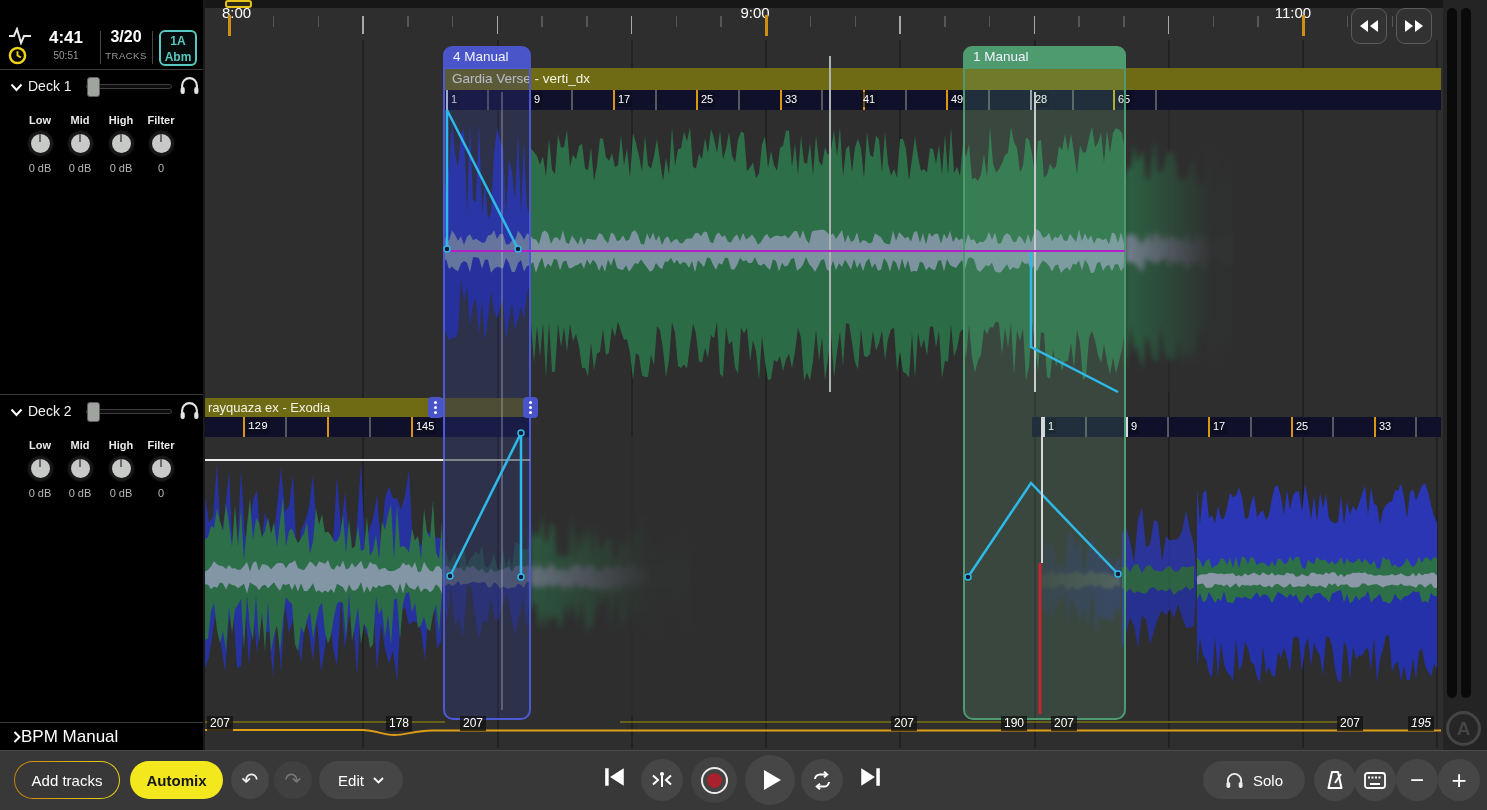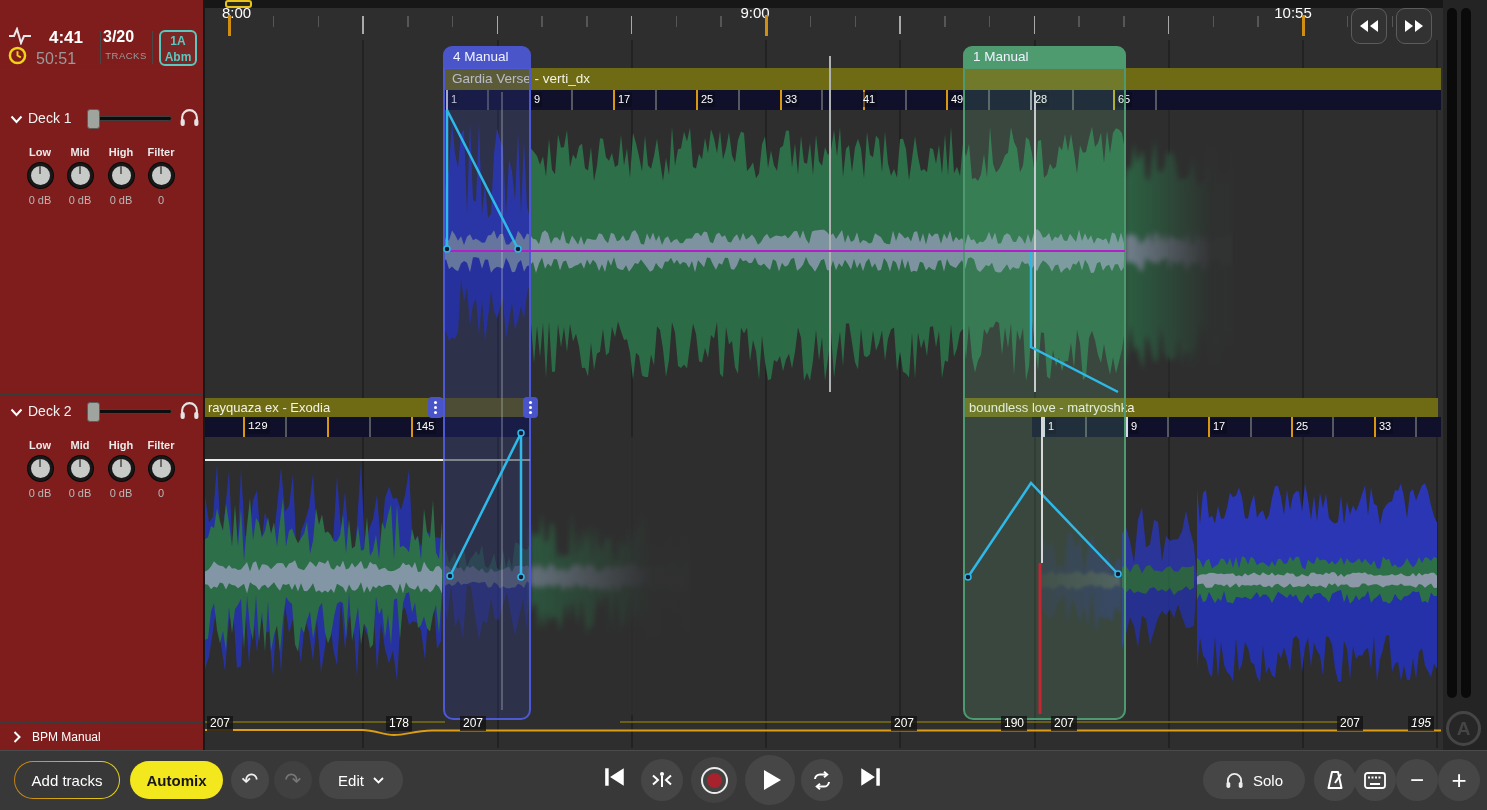--- a/index.html
+++ b/index.html
@@ -1,43 +1,43 @@
 <!DOCTYPE html>
 <html><head>
 <meta charset="utf-8">
 <style>
   html,body{margin:0;padding:0;background:#1a1a1a}
   .app{position:relative;width:1487px;height:810px;background:#2e2e2e;overflow:hidden;
        font-family:"Liberation Sans","DejaVu Sans",sans-serif;color:#fff}
   .app *{box-sizing:border-box}
   .abs{position:absolute}
   
-  #sidebar{left:0;top:0;width:205px;height:750px;background:#7f1d1d;border-right:2px solid #191919;z-index:30}
+  #sidebar{left:0;top:0;width:205px;height:750px;background:#000000;border-right:2px solid #191919;z-index:30}
   .hline{position:absolute;left:0;width:203px;height:1px;background:#3b3b3b}
   #pulse-ico{position:absolute;left:8px;top:27px}
   #clock-ico{position:absolute;left:8px;top:46px}
   #time-main{position:absolute;left:36px;top:28px;width:60px;text-align:center;font-size:17px;font-weight:600;color:#fff}
-  #time-sub{position:absolute;left:36px;top:50px;width:60px;text-align:left;font-size:16px;color:#9a9a9a}
+  #time-sub{position:absolute;left:36px;top:50px;width:60px;text-align:center;font-size:10px;color:#9a9a9a}
   .vdiv{position:absolute;top:31px;height:33px;width:1px;background:#474747}
-  #trk-main{position:absolute;left:103px;top:28px;width:46px;font-size:16px;font-weight:600}
+  #trk-main{position:absolute;left:103px;top:28px;width:46px;text-align:center;font-size:16px;font-weight:600}
   #trk-sub{position:absolute;left:100px;top:50px;width:52px;text-align:center;font-size:9.5px;letter-spacing:.5px;color:#9a9a9a}
   #key-box{position:absolute;left:159px;top:30px;width:38px;height:36px;border:2px solid #58c9c1;border-radius:6px;
            color:#58c9c1;font-size:12px;font-weight:600;text-align:center;line-height:1.3;padding-top:2px;background:rgba(88,201,193,.06)}
   .deck{position:absolute;left:0;width:205px;height:140px}
   .deck-label{position:absolute;left:28px;top:2px;font-size:14px;font-weight:500;color:#f0f0f0}
   .deck-chev{position:absolute;left:10px;top:7px}
   .fader{position:absolute;left:86px;top:8px;width:86px;height:5px;background:#0d0d0d;border-radius:3px;border:1px solid #3f3f3f}
   .fader-handle{position:absolute;left:0;top:-8px;width:13px;height:20px;background:#9fa49f;border:1px solid #5d5d5d;border-radius:3px}
   .deck-phones{position:absolute;left:179px;top:0}
   .knob-unit{position:absolute;width:40px;text-align:center;top:38px}
   .knob-label{font-size:11px;color:#eaeaea;font-weight:600;margin-bottom:5px}
   .knob{margin:0 auto;width:25px;height:25px;border-radius:50%;background:#c7cac6;border:3px solid #181818;position:relative;box-shadow:0 0 0 1px #0a0a0a}
   .knob-pointer{position:absolute;left:50%;top:0;width:2px;height:8px;background:#6a6a6a;transform:translateX(-50%)}
   .knob-value{font-size:11px;color:#b8b8b8;margin-top:6px}
-  #bpm-row{position:absolute;left:0;top:722px;width:203px;height:28px;border-top:1px solid #3b3b3b;display:flex;align-items:center;gap:11px;padding-left:13px;font-size:12px;color:#fff}
+  #bpm-row{position:absolute;left:0;top:722px;width:203px;height:28px;border-top:1px solid #3b3b3b;display:flex;align-items:center;padding-left:13px;font-size:17px;color:#fff}
   
   #overview{left:205px;top:0;width:1238px;height:8px;background:#171717;z-index:2}
   #viewport-box{left:225px;top:0;width:27px;height:8px;border:2px solid #e6c41c;border-radius:3px;background:rgba(230,196,28,.1);z-index:3}
   .time-label{position:absolute;top:4px;font-size:15px;color:#fdfdfd;z-index:2}
   #tl-8{left:222px}
   #tl-9{left:755px;transform:translateX(-50%)}
   #tl-10{left:1293px;transform:translateX(-50%)}
   .gline{position:absolute;top:40px;height:708px;width:2px;background:rgba(16,16,16,.38);z-index:1}
   
   .clip-title{position:absolute;background:#6f6b15;color:#f3f3e4;white-space:nowrap;overflow:hidden;z-index:3}
@@ -106,21 +106,21 @@
 </style>
 </head>
 <body>
 
 <div class="app">
 
   <div class="abs" id="overview"></div>
   <div class="abs" id="viewport-box"></div>
   <div class="time-label" id="tl-8">8:00</div>
   <div class="time-label" id="tl-9">9:00</div>
-  <div class="time-label" id="tl-10">10:55</div>
+  <div class="time-label" id="tl-10">11:00</div>
   <div id="ruler-ticks">
       <div style="position: absolute; left: 228px; top: 15px; width: 2.5px; height: 21px; background: rgb(208, 143, 18); z-index: 2;"></div>
       <div style="position: absolute; left: 765px; top: 15px; width: 2.5px; height: 21px; background: rgb(208, 143, 18); z-index: 2;"></div>
       <div style="position: absolute; left: 1302px; top: 15px; width: 2.5px; height: 21px; background: rgb(208, 143, 18); z-index: 2;"></div>
       <div style="position: absolute; left: 272.75px; top: 16px; width: 1.5px; height: 11px; background: rgb(86, 86, 86); z-index: 2;"></div>
       <div style="position: absolute; left: 317.5px; top: 16px; width: 1.5px; height: 11px; background: rgb(86, 86, 86); z-index: 2;"></div>
       <div style="position: absolute; left: 362.25px; top: 16px; width: 1.5px; height: 18px; background: rgb(169, 169, 169); z-index: 2;"></div>
       <div style="position: absolute; left: 407px; top: 16px; width: 1.5px; height: 11px; background: rgb(86, 86, 86); z-index: 2;"></div>
       <div style="position: absolute; left: 451.75px; top: 16px; width: 1.5px; height: 11px; background: rgb(86, 86, 86); z-index: 2;"></div>
       <div style="position: absolute; left: 496.5px; top: 16px; width: 1.5px; height: 18px; background: rgb(169, 169, 169); z-index: 2;"></div>
@@ -228,21 +228,20 @@
         <polygon points="238,132.96565341949463 241,128.5199213027954 244,130.17508029937744 247,133.95505619049072 250,129.62205600738525 253,131.45781803131104 256,130.29486158117652 259,135.06305980682373 262,129.04846954345703 265,131.03348541259766 268,128.7257764339447 271,131.86484599113464 274,134.2703721523285 277,131.24192476272583 280,135.4902741909027 283,135.74960732460022 286,131.24154949188232 289,134.66576671600342 292,134.44988203048706 295,133.30664825439453 298,132.57975006103516 301,131.02106475830078 304,129.7497329711914 307,135.27552032470703 310,129.0252809524536 313,129.03667163848877 316,128.29909992218018 319,129.82672595977783 322,128.35636615753174 325,131.50374293327332 325,146.57192420959473 322,144.36170101165771 319,150.9479513168335 316,148.09590816497803 313,146.8685598373413 310,150.55936336517334 307,150.37848687171936 304,151.6111831665039 301,151.08289337158203 298,149.35807037353516 295,151.42304229736328 292,146.90601992607117 289,145.2766888141632 286,150.28589725494385 283,150.54004001617432 280,145.10886526107788 277,145.18908500671387 274,146.08209371566772 271,145.20583152770996 268,144.68033123016357 265,145.71341705322266 262,146.87702178955078 259,146.82330441474915 256,148.00695133209229 253,144.01243114471436 250,147.6065855026245 247,148.96190929412842 244,146.53787517547607 241,148.16504955291748 238,150.20134258270264" fill="#8296a5"></polygon>
       </g>
       <g style="filter:blur(2.5px);opacity:.75">
         <polygon points="325,140 325,84.87723755836487 328,102.14189457893372 331,94.03589653968811 334,101.78826260566711 337,75.41676926612854 340,106.81999135017395 343,103.68477272987366 346,84.77553296089172 349,88.34369111061096 352,123.12986302375793 355,114.47836163640022 358,121.39047968387604 361,117.0196718275547 364,119.60330921411514 367,73.2247129380703 370,125.90899753570557 373,91.3182080090046 376,117.01735246181488 379,89.15068450570107 382,107.2261016368866 385,86.22349905967712 388,122.5965564250946 391,87.59428027272224 394,108.75144112110138 397,115.85494863986969 400,100.78790131211281 403,102.4716739654541 406,99.54788970947266 409,124.98138236999512 412,119.46352604031563 415,99.94246381521225 418,110.94726252555847 421,105.9706609249115 424,91.36532473564148 427,113.15565276145935 430,93.1964271068573 433,94.94795966148376 436,81.09205889701843 439,79.29741072654724 442,93.77109217643738 445,109.99856162071228 448,109.52759432792664 451,107.04225707054138 454,114.5511405467987 457,108.52969336509705 460,126.55962634086609 463,96.64897942170501 466,103.5424439907074 469,111.30393671989441 472,116.91846060752869 475,110.33955100178719 478,79.92686855792999 481,121.78659784793854 484,94.8840517103672 486,140" fill="#2c6f48"></polygon>
         <polygon points="325,140 325,177.2417802810669 328,168.09801769256592 331,165.02652835845947 334,194.98516914248466 337,174.63571798801422 340,193.29473507404327 343,174.44327127933502 346,186.41716492176056 349,177.8423238992691 352,181.0716153383255 355,194.61833727359772 358,179.96713173389435 361,164.2760111093521 364,183.95973381400108 367,161.89250302314758 370,174.2522620856762 373,189.2794884443283 376,161.11793649196625 379,178.82689055800438 382,198.70470237731934 385,188.55994415283203 388,190.99907112121582 391,170.10121536254883 394,157.60114860534668 397,172.51086589694023 400,157.42445719242096 403,159.68674358725548 406,194.94272392988205 409,170.45146417617798 412,152.98407983779907 415,195.30871963873506 418,184.77534246444702 421,186.61347341537476 424,158.2685751914978 427,190.24693605303764 430,171.06748116016388 433,180.99144232273102 436,169.67220318317413 439,197.3704982995987 442,173.8540507555008 445,205.69920790195465 448,196.23174381256104 451,197.09583950042725 454,206.79496479034424 457,167.3834104537964 460,172.85699558258057 463,162.27562618255615 466,171.37218353152275 469,182.9736067056656 472,159.3365193605423 475,161.5963929593563 478,189.66066759824753 481,193.54399394989014 484,203.89184665679932 486,140" fill="#2b6b46"></polygon>
         <polygon points="325,134.63988304138184 328,126.16469979286194 331,132.80048966407776 334,126.31513833999634 337,130.2670693397522 340,133.64755868911743 343,129.6378791332245 346,125.66913455724716 349,129.62389945983887 352,133.22287559509277 355,133.27735543251038 358,130.0920981168747 361,134.87830638885498 364,132.5353479385376 367,129.24479007720947 370,126.78308963775635 373,128.226418197155 376,127.27015137672424 379,133.94614815711975 382,126.79970979690552 385,128.64218950271606 388,127.52248048782349 391,134.04483079910278 394,134.6571147441864 397,133.4104299545288 400,130.23862957954407 403,129.2960274219513 406,130.42533993721008 409,132.26975440979004 412,128.7231919169426 415,127.363520860672 418,132.8734791278839 421,128.3906525373459 424,126.56099319458008 427,128.35111618041992 430,125.12262344360352 433,131.03322952985764 436,132.0903217792511 439,129.83698964118958 442,129.1209039092064 445,129.92711305618286 448,126.76562547683716 451,133.82310152053833 454,127.42046236991882 457,132.15189814567566 460,129.82667803764343 463,134.95102763175964 466,126.35210871696472 469,129.950350522995 472,133.6007022857666 475,130.88860988616943 478,134.08631801605225 481,127.417813539505 484,125.25878071784973 484,147.74083614349365 481,154.58887457847595 478,153.36824923753738 475,153.75437259674072 472,154.95026618242264 469,154.78135704994202 466,152.93209671974182 463,149.93704464286566 460,147.75384545326233 457,150.55973649024963 454,149.84580636024475 451,148.90332967042923 448,154.34985876083374 445,153.6637282371521 442,148.01070928573608 439,146.0402810573578 436,149.64094519615173 433,152.21797347068787 430,145.58917999267578 427,152.1405029296875 424,147.43968963623047 421,149.5409393310547 418,146.1908569931984 415,153.3729875087738 412,154.59312796592712 409,146.39077186584473 406,154.98138785362244 403,151.93875670433044 400,151.06523871421814 397,153.17286044359207 394,152.07608848810196 391,149.74460393190384 388,151.47180318832397 385,153.57391119003296 382,147.53896474838257 379,149.58975702524185 376,152.32711672782898 373,147.69410014152527 370,146.5343999862671 367,152.97467708587646 364,148.44449520111084 361,150.11768843978643 358,153.99303913116455 355,146.94128900766373 352,148.0767348408699 349,149.72060203552246 346,150.121488571167 343,147.01944947242737 340,149.52675610780716 337,152.11142301559448 334,147.53010511398315 331,152.225321829319 328,147.7285659313202 325,148.8182356953621" fill="#8296a5"></polygon>
       </g>
     </svg>
   <div class="fade-overlay" id="fade2"></div>
 
-  <div class="clip-title" id="clip3-title">boundless love - matryoshka</div>
   <div class="beat-ruler" id="clip3-ruler">
       <div class="btick" style="position: absolute; left: 11px; background: rgb(214, 218, 226);"></div>
       <div class="blabel" style="position: absolute; left: 14px;">1</div>
       <div class="btick" style="position: absolute; left: 94px; background: rgb(214, 218, 226);"></div>
       <div class="blabel" style="position: absolute; left: 97px;">9</div>
       <div class="btick" style="position: absolute; left: 176px; background: rgb(217, 150, 15);"></div>
       <div class="blabel" style="position: absolute; left: 179px;">17</div>
       <div class="btick" style="position: absolute; left: 259px; background: rgb(217, 150, 15);"></div>
       <div class="blabel" style="position: absolute; left: 262px;">25</div>
       <div class="btick" style="position: absolute; left: 342px; background: rgb(217, 150, 15);"></div>
@@ -346,21 +345,21 @@
     <div id="trk-main">3/20</div>
     <div id="trk-sub">TRACKS</div>
     <div class="vdiv" style="left:152px"></div>
     <div id="key-box">
       <div>1A</div>
       <div>Abm</div>
     </div>
     <div class="hline" style="top:69px"></div>
     <div class="hline" style="top:394px"></div>
     <div id="decks">
-        <div class="deck" style="position: absolute; left: 0px; top: 76px; width: 205px; height: 140px; margin-top: 32px;">
+        <div class="deck" style="position: absolute; left: 0px; top: 76px; width: 205px; height: 140px;">
           <svg class="deck-chev" width="13" height="9" viewBox="0 0 13 9">
             <polyline points="1.5,1.5 6.5,7 11.5,1.5" stroke="#fff" stroke-width="2" fill="none"></polyline>
           </svg>
           <div class="deck-label">Deck 1</div>
           <div class="fader">
             <div class="fader-handle"></div>
           </div>
           <svg class="deck-phones" width="21" height="19" viewBox="0 0 20 18">
             <path d="M3,15 V9 a7,7 0 0 1 14,0 V15" fill="none" stroke="#e4e4e4" stroke-width="2"></path>
             <rect x="1.5" y="10.5" width="4" height="6.5" rx="1.8" fill="#e4e4e4"></rect>

